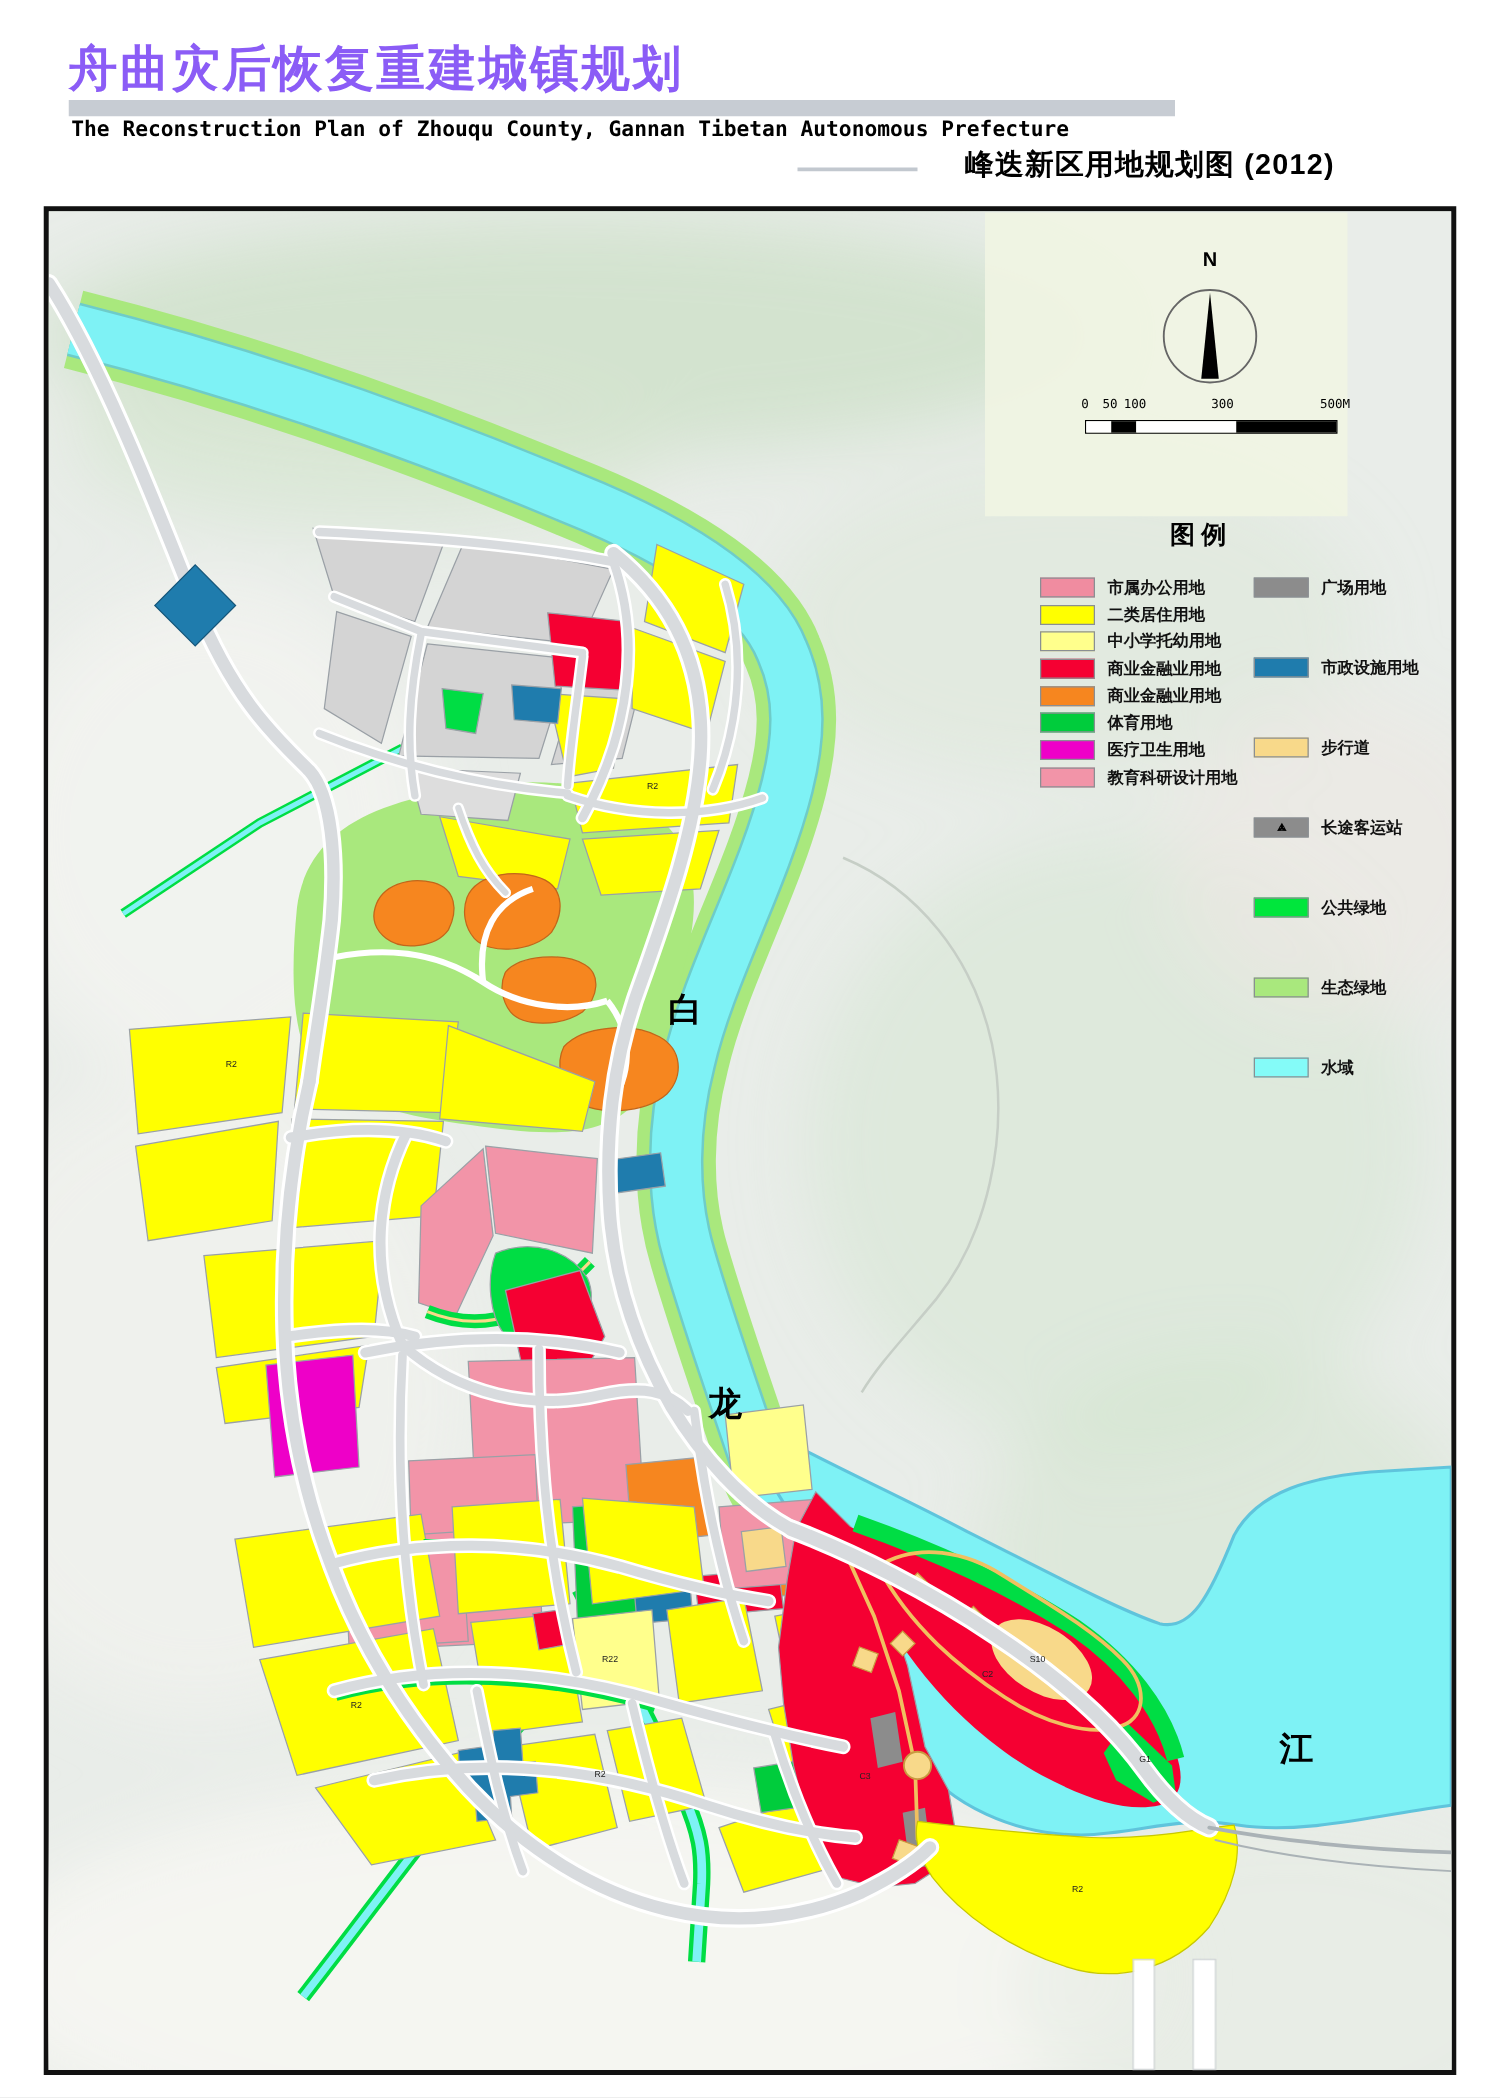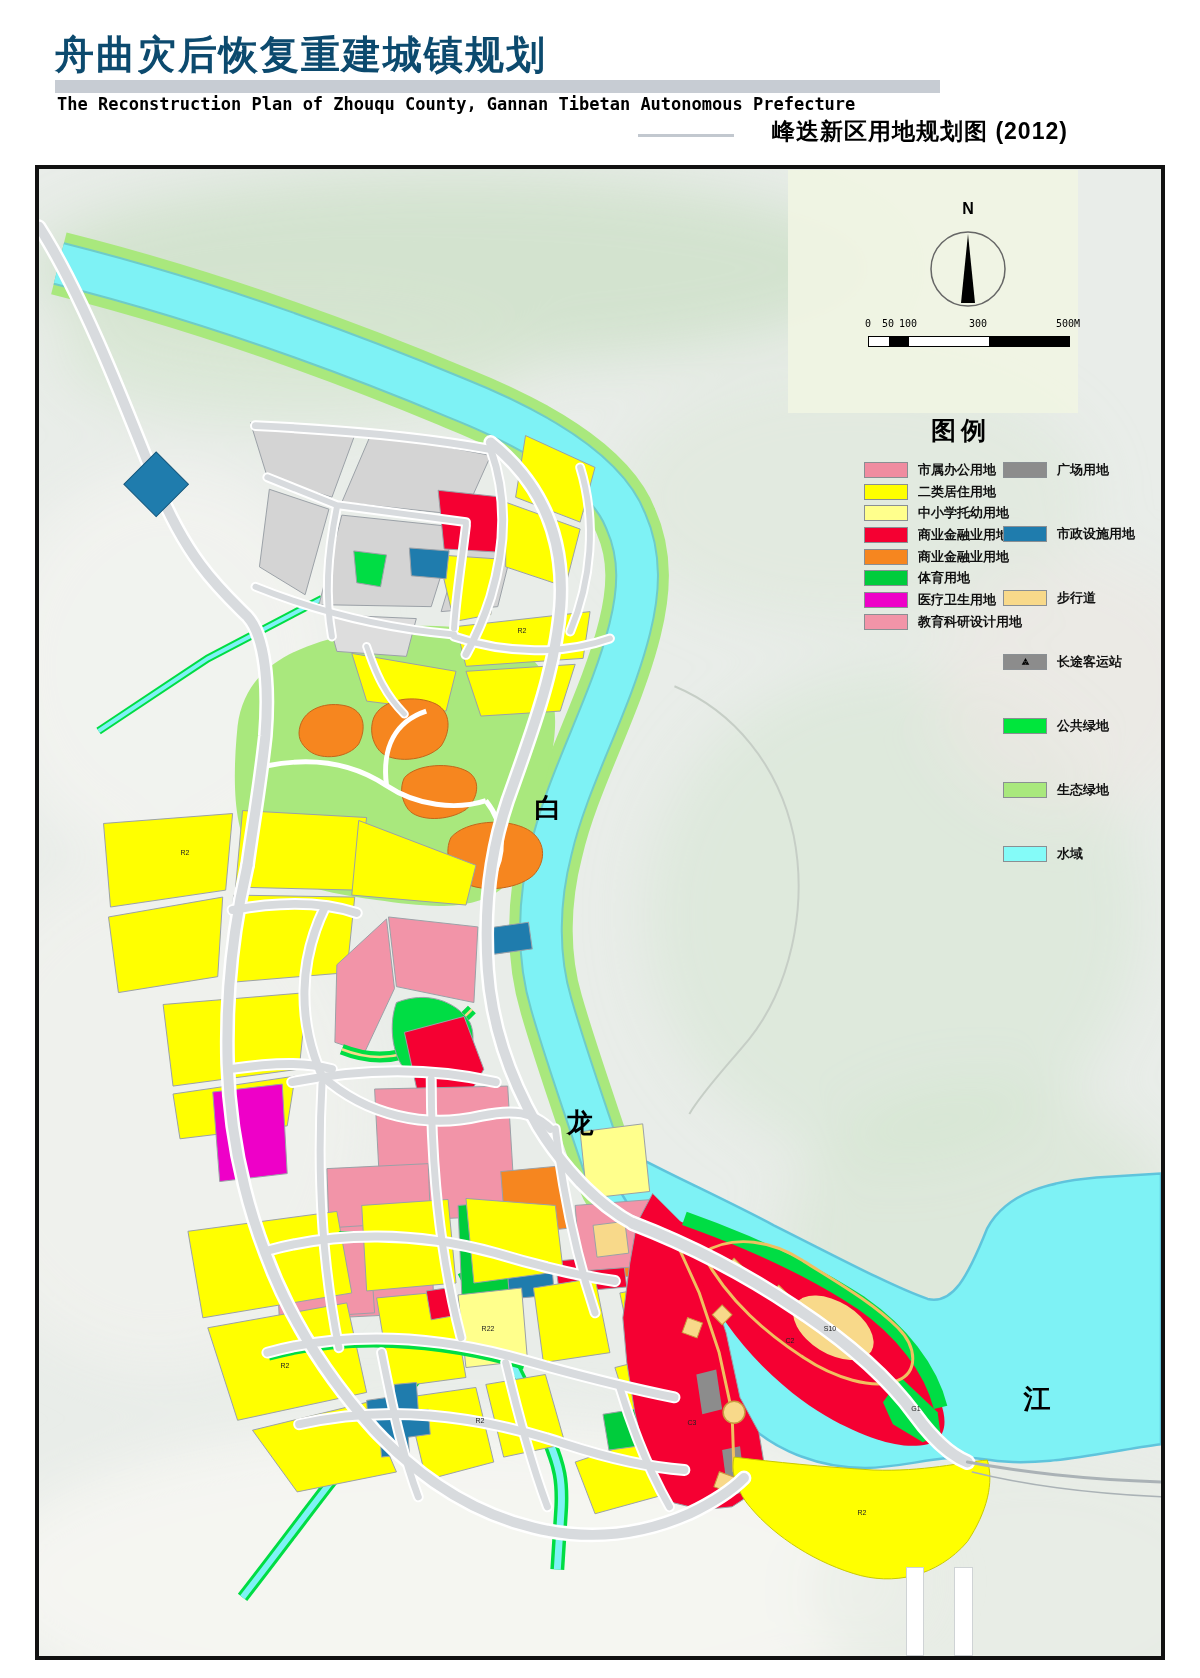--- a/index.html
+++ b/index.html
@@ -1,19 +1,19 @@
 <!DOCTYPE html>
 <html><head>
 <meta charset="utf-8">
 <style>
   html,body{margin:0;padding:0;background:#fff;}
   .page{position:relative;width:1200px;height:1678px;background:#ffffff;
         font-family:"Liberation Sans", sans-serif;outline:1px solid #c8c8c8;overflow:hidden;}
   
-  .title-cn{position:absolute;left:55px;top:28px;font-size:39px;font-weight:bold;color:#0c4a6e;
+  .title-cn{position:absolute;left:55px;top:28px;font-size:39px;font-weight:bold;color:#8b5cf6;
             letter-spacing:2px;white-space:nowrap;}
   .title-bar{position:absolute;left:55px;top:80px;width:885px;height:13px;background:#c7ccd3;}
   .title-en{position:absolute;left:57px;top:94px;font-size:17px;font-weight:bold;color:#000;
             font-family:"DejaVu Sans Mono", monospace;white-space:nowrap;}
   .sub-line{position:absolute;left:638px;top:134px;width:96px;height:3px;background:#c2c8cf;}
   .subtitle{position:absolute;left:740px;top:116px;font-size:23px;font-weight:bold;color:#000;
             letter-spacing:1px;white-space:nowrap;margin-left:32px;}
   
   .map-frame{position:absolute;left:35px;top:165px;width:1130px;height:1495px;
              border:4px solid #111;box-sizing:border-box;background:#e9ede9;}
@@ -25,23 +25,23 @@
              font-size:16px;font-weight:bold;color:#000;}
   .compass{position:absolute;left:925px;top:224px;}
   .scalebar{position:absolute;left:858px;top:318px;width:225px;height:34px;}
   .scalebar .tick{position:absolute;top:0;transform:translateX(-50%);font-size:10px;color:#000;
                   font-family:"DejaVu Sans Mono", monospace;}
   .scalebar .bar{position:absolute;top:18px;left:10px;width:200px;height:9px;border:1px solid #000;
                  display:flex;}
   .scalebar .seg{height:100%;}
   
   .legend-title{position:absolute;left:961px;top:414px;transform:translateX(-50%);
-                font-size:25px;font-weight:bold;color:#000;letter-spacing:5px;white-space:nowrap;}
+                font-size:20px;font-weight:bold;color:#000;letter-spacing:5px;white-space:nowrap;}
   .lcol{position:absolute;display:flex;flex-direction:column;gap:5.7px;}
-  .lcol.left{left:864px;top:462px;}
+  .lcol.left{left:832px;top:462px;}
   .lcol.right{left:1003px;top:462px;gap:48px;}
   .lrow{display:flex;align-items:center;gap:10px;height:16px;}
   .sw{width:44px;height:16px;border:1px solid #8a8f93;box-sizing:border-box;flex:0 0 44px;
       display:flex;align-items:center;justify-content:center;}
   .lbl{font-size:13px;font-weight:bold;color:#111;white-space:nowrap;line-height:16px;}
   
   .river-char{position:absolute;transform:translate(-50%,-50%);font-size:27px;font-weight:bold;
               color:#000;font-family:"Liberation Serif", serif;}
   .pcode{position:absolute;transform:translate(-50%,-50%);font-size:7px;color:#222;white-space:nowrap;}
   .wbar{position:absolute;background:#fff;outline:1px solid #cfd3d5;}

